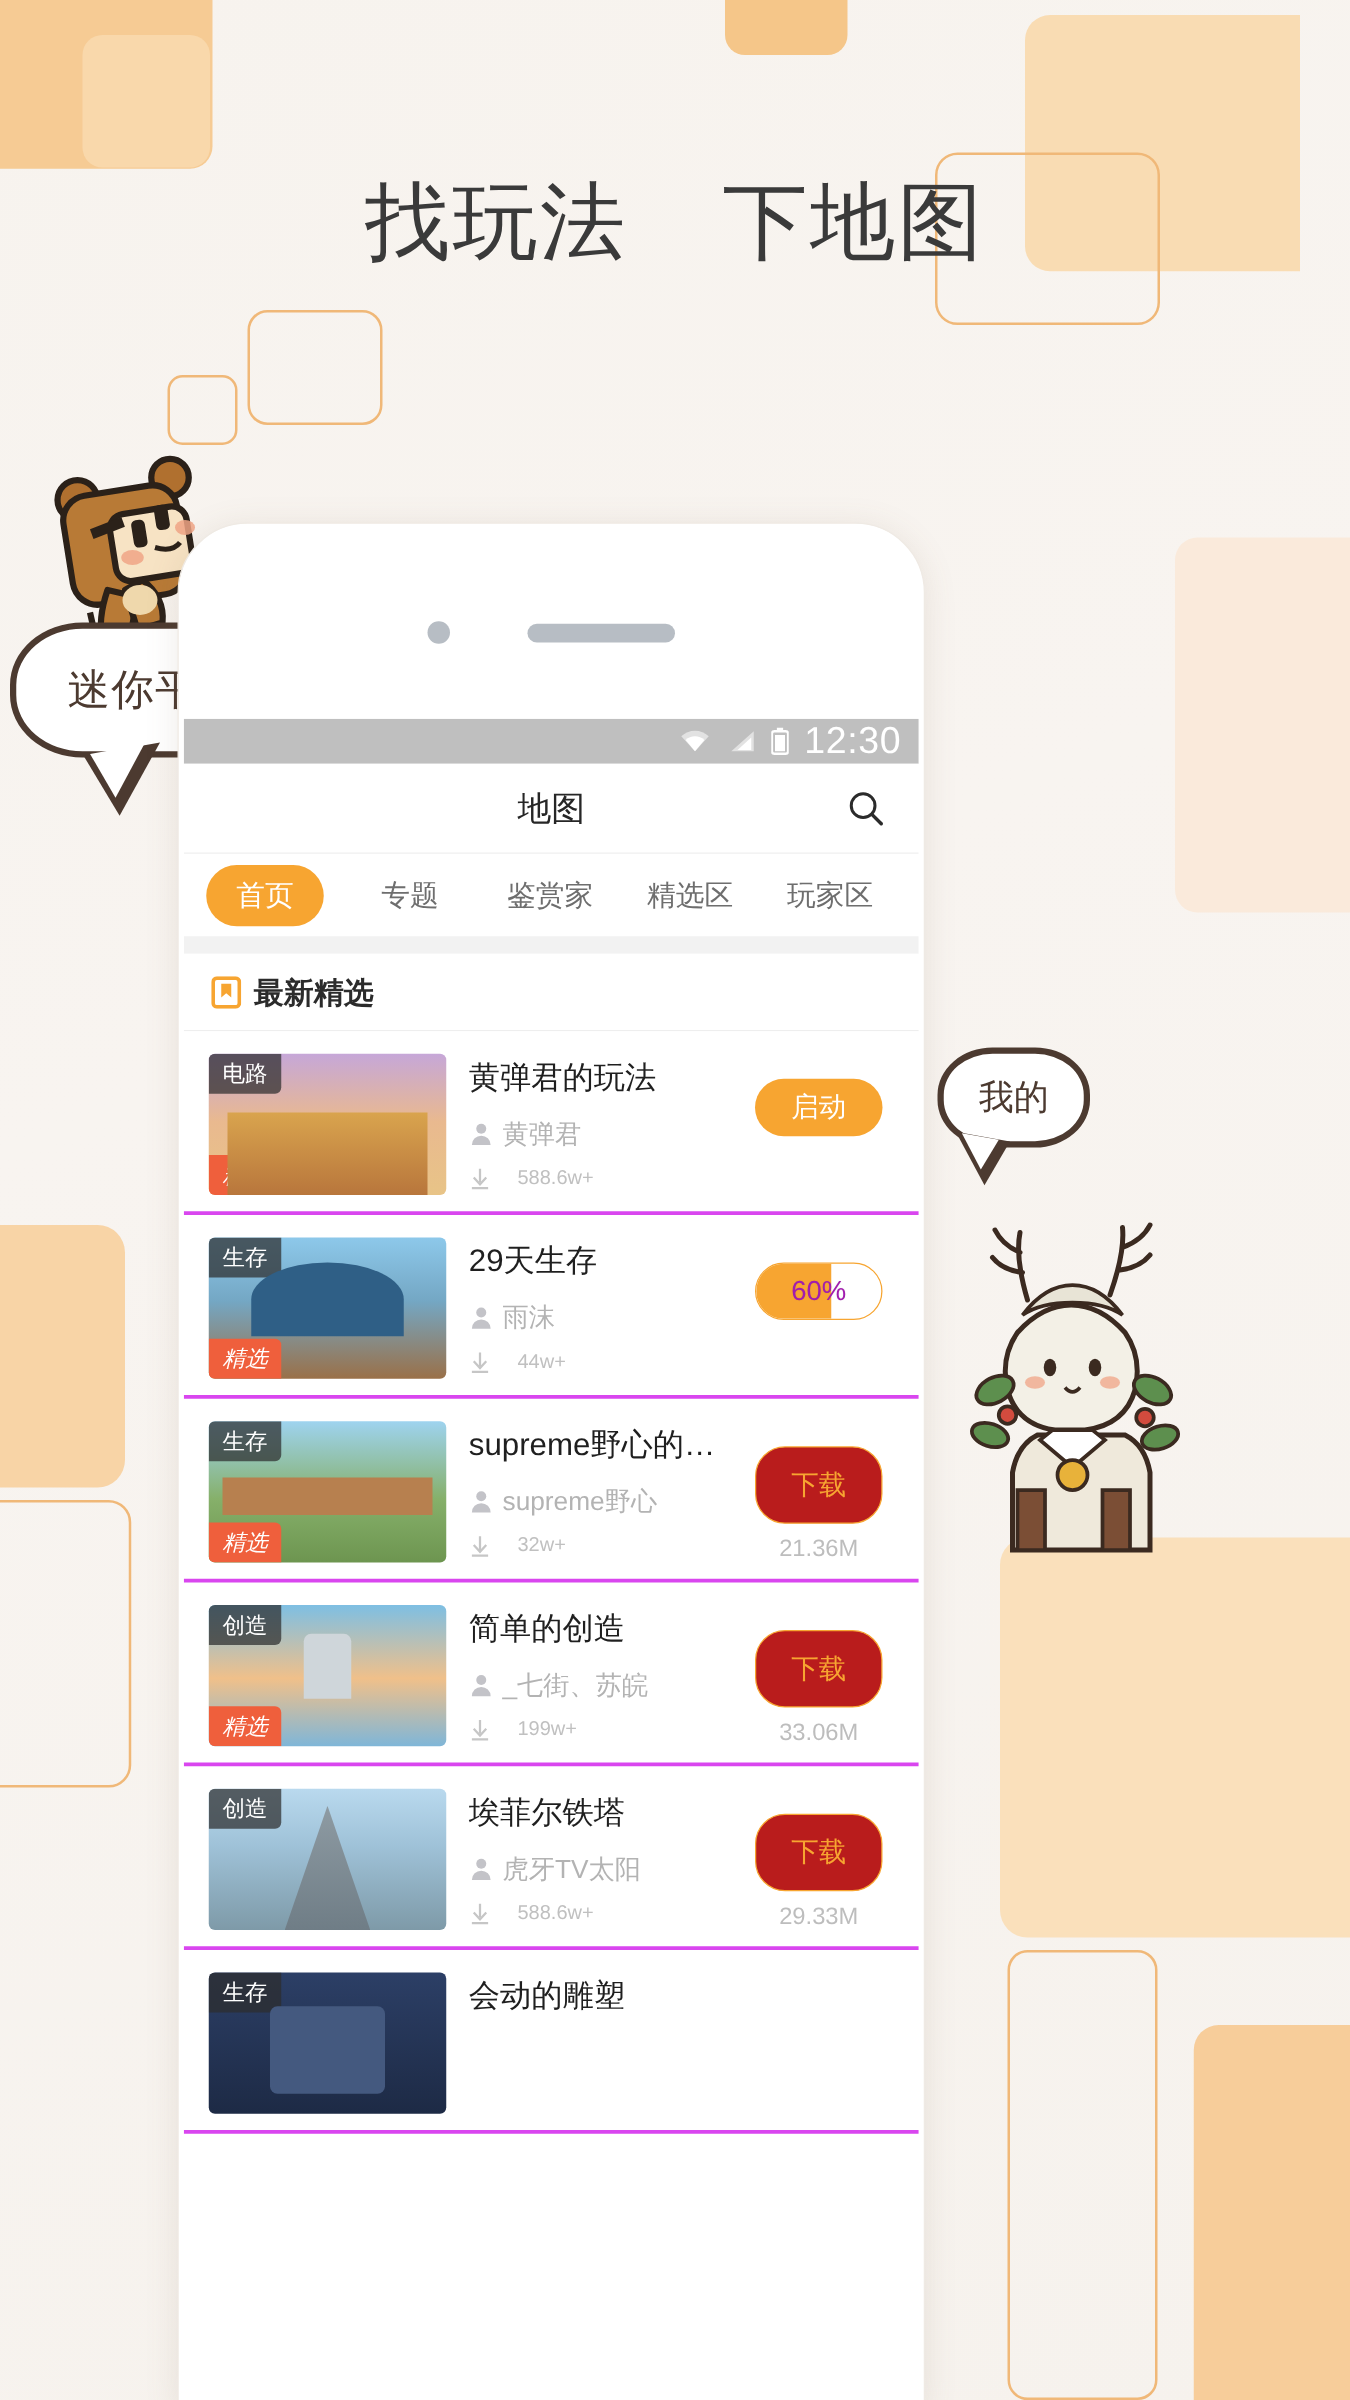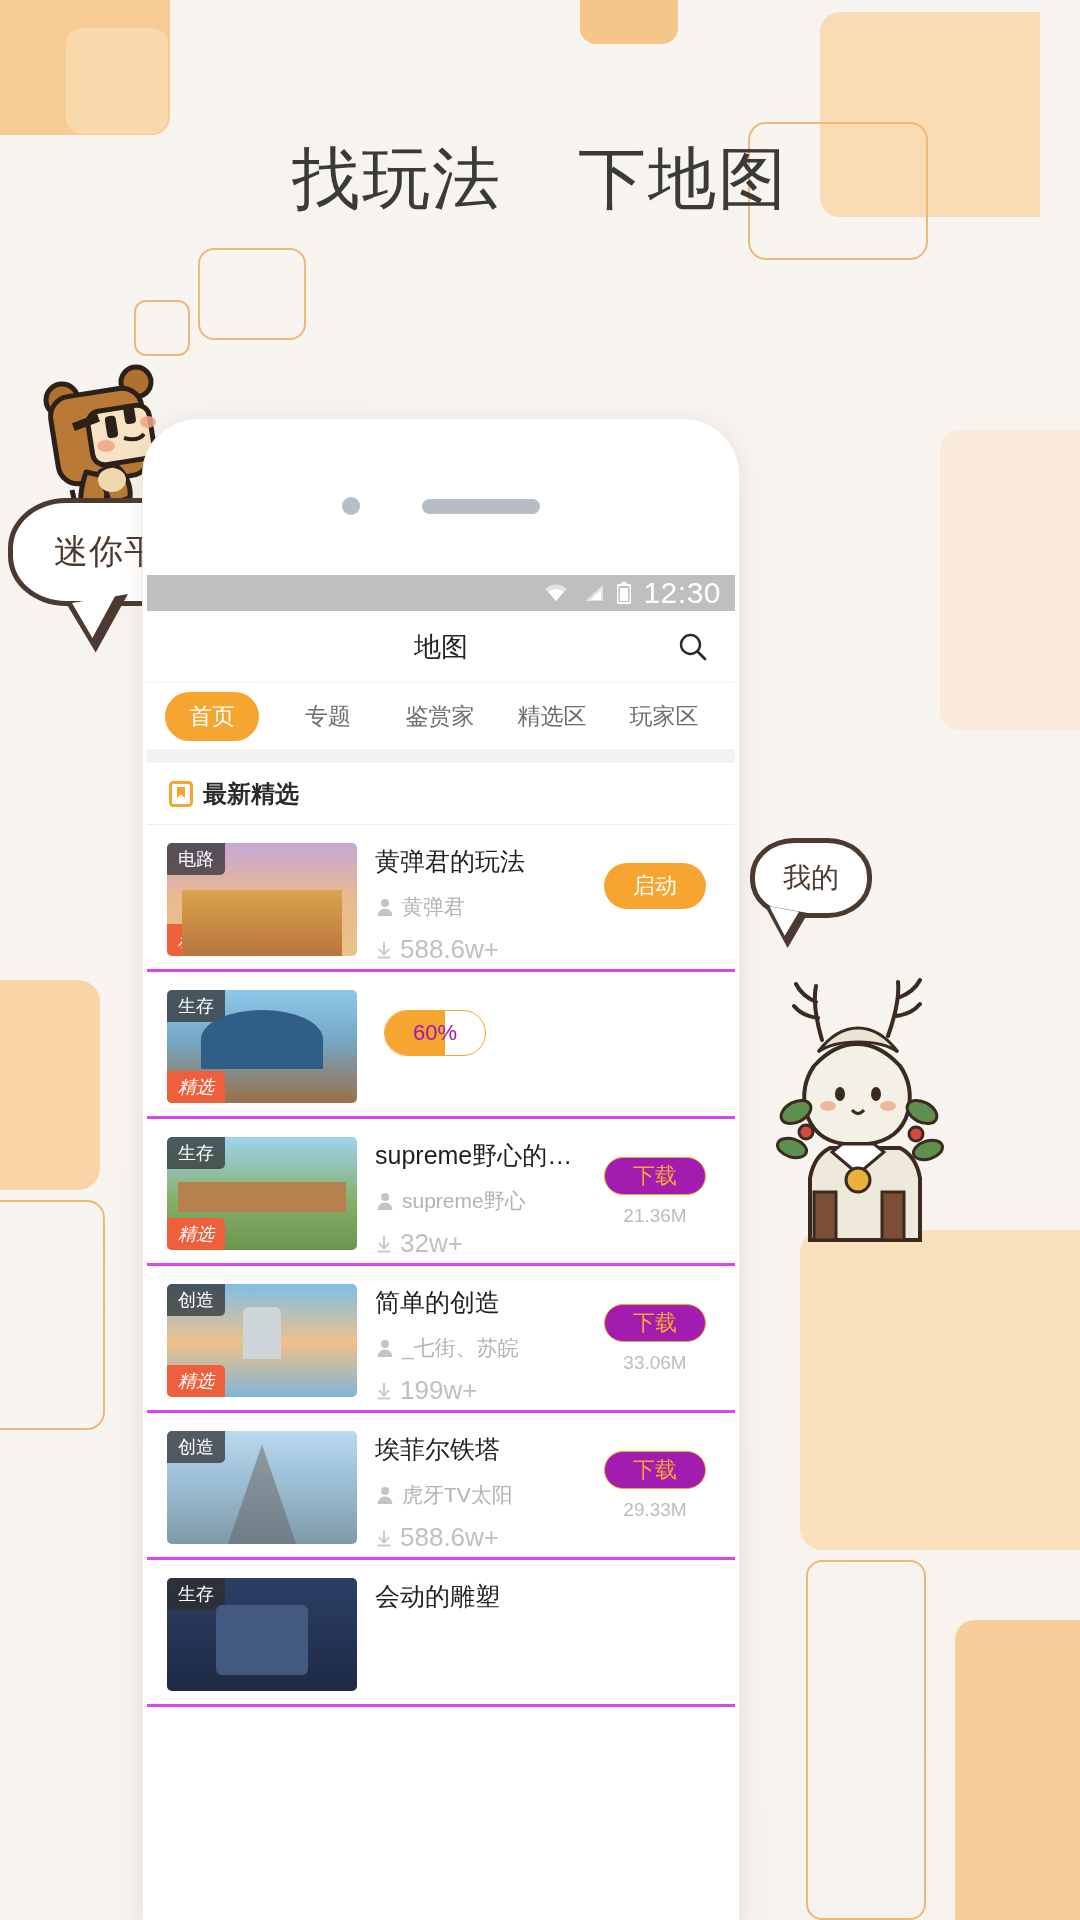--- a/index.html
+++ b/index.html
@@ -121,31 +121,31 @@
   }
   .tag-feat {
     position: absolute; left: 0; bottom: 0; background: #ef5f3c;
     color: #fff; font-size: 18px; padding: 4px 11px; border-radius: 0 5px 0 0; font-style: italic;
   }
   .info { flex: 1 1 auto; min-width: 0; padding-top: 2px; }
   .title { font-size: 25px; color: #1f1f1f; margin-bottom: 15px;
            white-space: nowrap; overflow: hidden; text-overflow: ellipsis; }
   .meta { display: flex; align-items: center; gap: 7px; color: #b3b3b3;
           font-size: 21px; margin-bottom: 13px; }
-  .dl { display: flex; align-items: center; gap: 7px; color: #c0c0c0; font-size: 26px; }
+  .dl { display: flex; align-items: center; gap: 21px; color: #c0c0c0; font-size: 16px; }
 
   .action { flex: 0 0 auto; width: 120px; padding-top: 20px;
             display: flex; flex-direction: column; align-items: center; }
   .btn-solid {
     width: 102px; height: 46px; border-radius: 24px; background: #f7a531;
     color: #fff; font-size: 22px; display: flex; align-items: center;
     justify-content: center; border: none;
   }
   .btn-outline {
-    width: 102px; height: 38px; border-radius: 24px; background: #a21caf;
+    width: 102px; height: 62px; border-radius: 24px; background: #b91c1c;
     color: #f7a531; font-size: 22px; display: flex; align-items: center;
     justify-content: center; border: 1.6px solid #f7a531;
   }
   .btn-progress {
     width: 102px; height: 46px; border-radius: 24px; position: relative;
     overflow: hidden; border: 1.6px solid #f7a531; background: #fff;
     display: flex; align-items: center; justify-content: center;
   }
   .btn-progress .fill { position: absolute; left: 0; top: 0; bottom: 0; background: #f7a531; }
   .btn-progress .lbl { position: relative; color: #a21caf; font-size: 22px;
@@ -350,20 +350,38 @@
         <div class="action">
           <button class="btn-solid">启动</button>
 
         </div>
       </div>
 
       <div class="row">
         <div class="thumb th2">
           <span class="tag-type">生存</span>
           <span class="tag-feat">精选</span>
+        </div>
+        <div class="info">
+          <div class="title">29天生存</div>
+          <div class="meta">
+            <svg width="20" height="20" viewBox="0 0 20 20">
+              <circle cx="10" cy="6" r="4" fill="#c3c3c8"></circle>
+              <path d="M2.5 19 a7.5 7.5 0 0 1 15 0 z" fill="#c3c3c8"></path>
+            </svg>
+            <span>雨沫</span>
+          </div>
+          <div class="dl">
+            <svg width="18" height="18" viewBox="0 0 18 18">
+              <line x1="9" y1="1" x2="9" y2="12" stroke="#c6c6c6" stroke-width="1.8"></line>
+              <path d="M4 8 L9 13.5 L14 8" fill="none" stroke="#c6c6c6" stroke-width="1.8"></path>
+              <line x1="2.5" y1="16.5" x2="15.5" y2="16.5" stroke="#c6c6c6" stroke-width="1.8"></line>
+            </svg>
+            <span>44w+</span>
+          </div>
         </div>
         <div class="action">
           <div class="btn-progress">
             <span class="fill" style="width: 60%;"></span>
             <span class="lbl">60%</span>
           </div>
 
         </div>
       </div>
 

